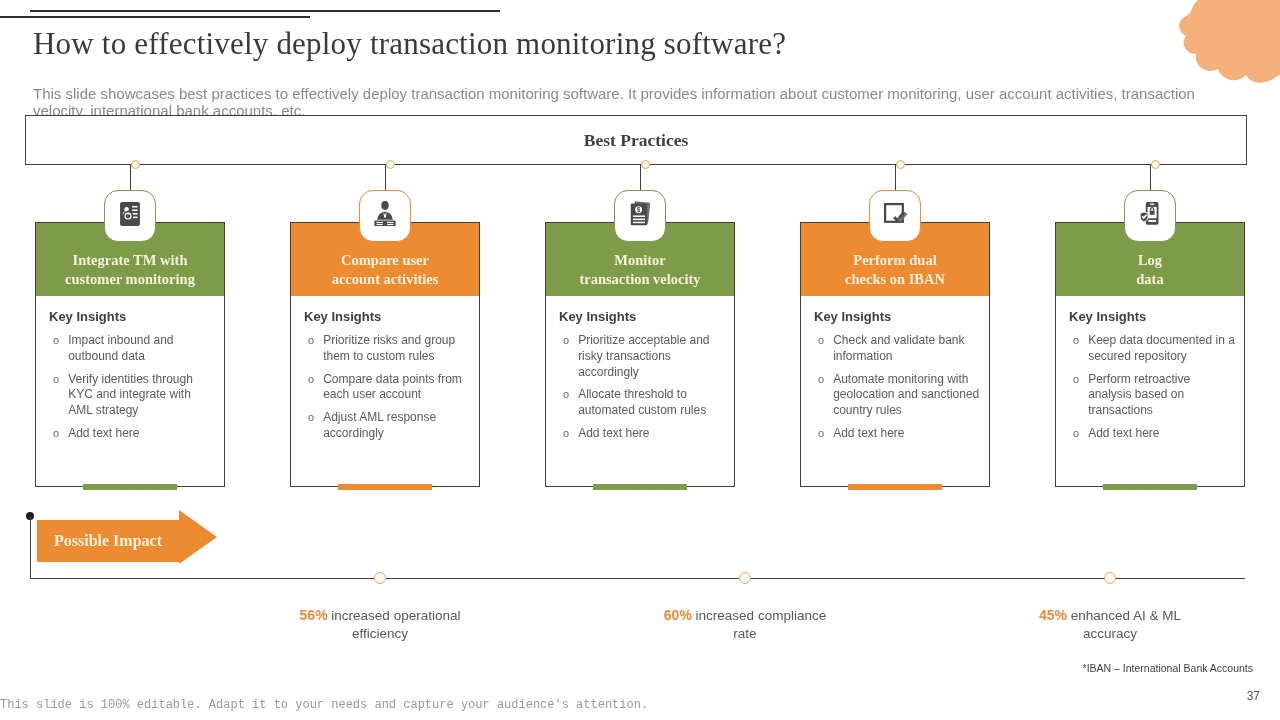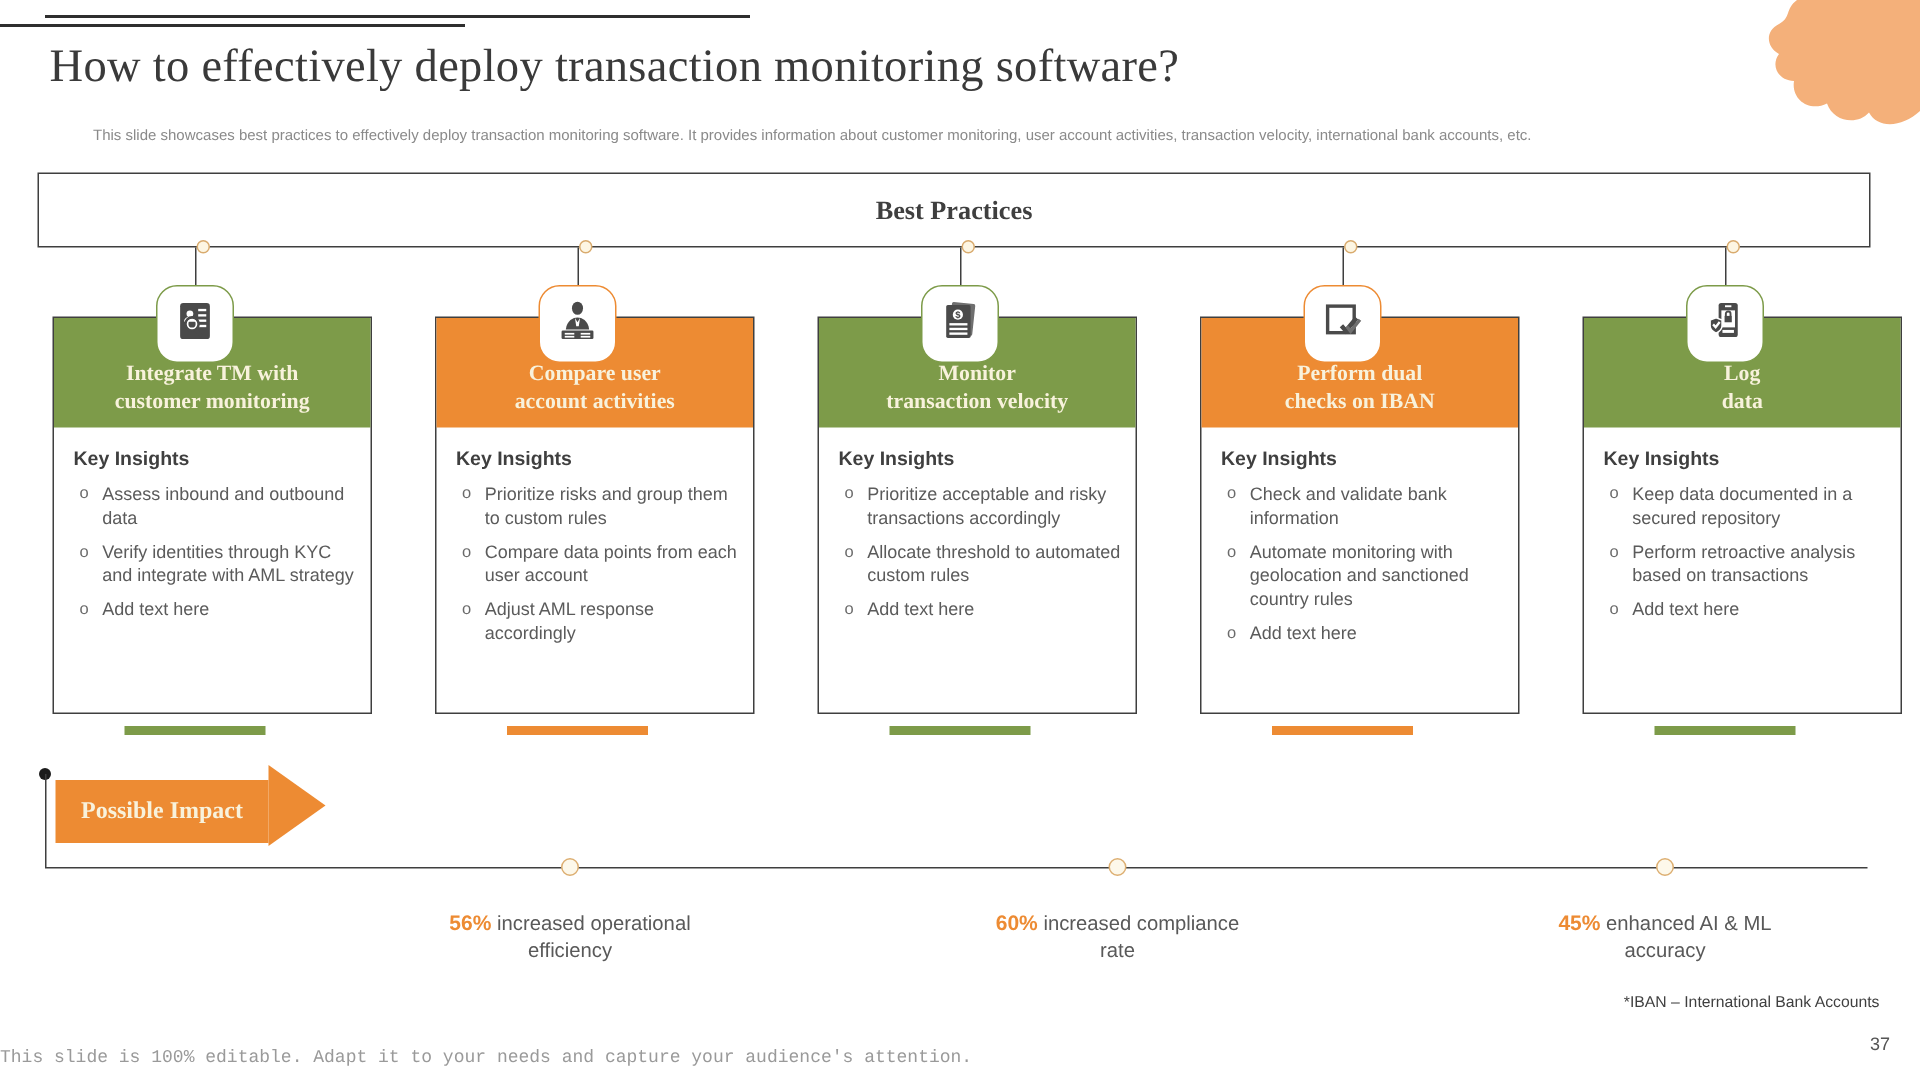--- a/index.html
+++ b/index.html
@@ -10,41 +10,41 @@
   
   .tline { position:absolute; height:1.5px; background:#2f2f2f; }
   .tline1 { left:30px; top:10px; width:470px; }
   .tline2 { left:0; top:16px; width:310px; }
 
   
   .blob { position:absolute; right:0; top:0; width:110px; height:95px; }
 
   .title { position:absolute; left:33px; top:26px; font-family:"Liberation Serif", serif;
            font-size:31px; color:#3a3a3a; letter-spacing:0.2px; }
-  .subtitle { position:absolute; left:33px; top:85px; width:1180px; font-size:10px; color:#8a8a8a;margin-left:29px; }
+  .subtitle { position:absolute; left:33px; top:85px; width:1180px; font-size:15px; color:#8a8a8a; }
 
   
   .banner { position:absolute; left:25px; top:115px; width:1222px; height:50px;
             border:1px solid #3f3f3f; background:#fff; display:flex; align-items:center; justify-content:center; }
   .banner-title { font-family:"Liberation Serif", serif; font-weight:bold; font-size:17.5px; color:#3f3f3f; }
 
   
   .vconn { position:absolute; top:165px; width:1px; height:26px; background:#3f3f3f; }
   .hookc { position:absolute; top:160px; width:9px; height:9px; border-radius:50%;
            background:#fdf6e3; border:1.5px solid #d9ab6e; }
 
   
   .iconbox { position:absolute; top:190px; width:52px; height:52px; background:#fff;
              border-radius:14px; display:flex; align-items:center; justify-content:center; z-index:3; }
   .iconbox.green { border:1.5px solid var(--green); }
   .iconbox.orange { border:1.5px solid var(--orange); }
   .iconbox svg { width:34px; height:34px; }
 
   
-  .card { position:absolute; top:211px; width:213px; height:265px; background:#fff;
+  .card { position:absolute; top:222px; width:190px; height:265px; background:#fff;
           border:1px solid #3f3f3f; z-index:1; }
   .card-head { width:100%; height:73px; display:flex; align-items:flex-end; justify-content:center;
                padding-bottom:7px; }
   .card.green .card-head { background:var(--green); }
   .card.orange .card-head { background:var(--orange); }
   .card-head-title { font-family:"Liberation Serif", serif; font-weight:bold; font-size:14.5px;
                      color:var(--cream); text-align:center; line-height:1.3; white-space:pre-line; }
   .card-body { padding:13px 9px 0 13px; }
   .ki-head { font-size:13px; font-weight:bold; color:#3f3f3f; margin-bottom:9px; }
   .bullet { display:flex; margin-bottom:7px; }
@@ -174,21 +174,21 @@
   </div>
 
   <div class="card green" style="left:35px">
     <div class="card-head">
       <div class="card-head-title">Integrate TM with
 customer monitoring</div>
     </div>
     <div class="card-body">
       <div class="ki-head">Key Insights</div>
       <div class="bullet">
-          <span class="bt">Assess inbound and outbound data</span>
+          <span class="bt">Impact inbound and outbound data</span>
         </div>
       <div class="bullet">
           <span class="bt">Verify identities through KYC and integrate with AML strategy</span>
         </div>
       <div class="bullet">
           <span class="bt">Add text here</span>
         </div>
     </div>
   </div>
   <div class="card orange" style="left:290px">

